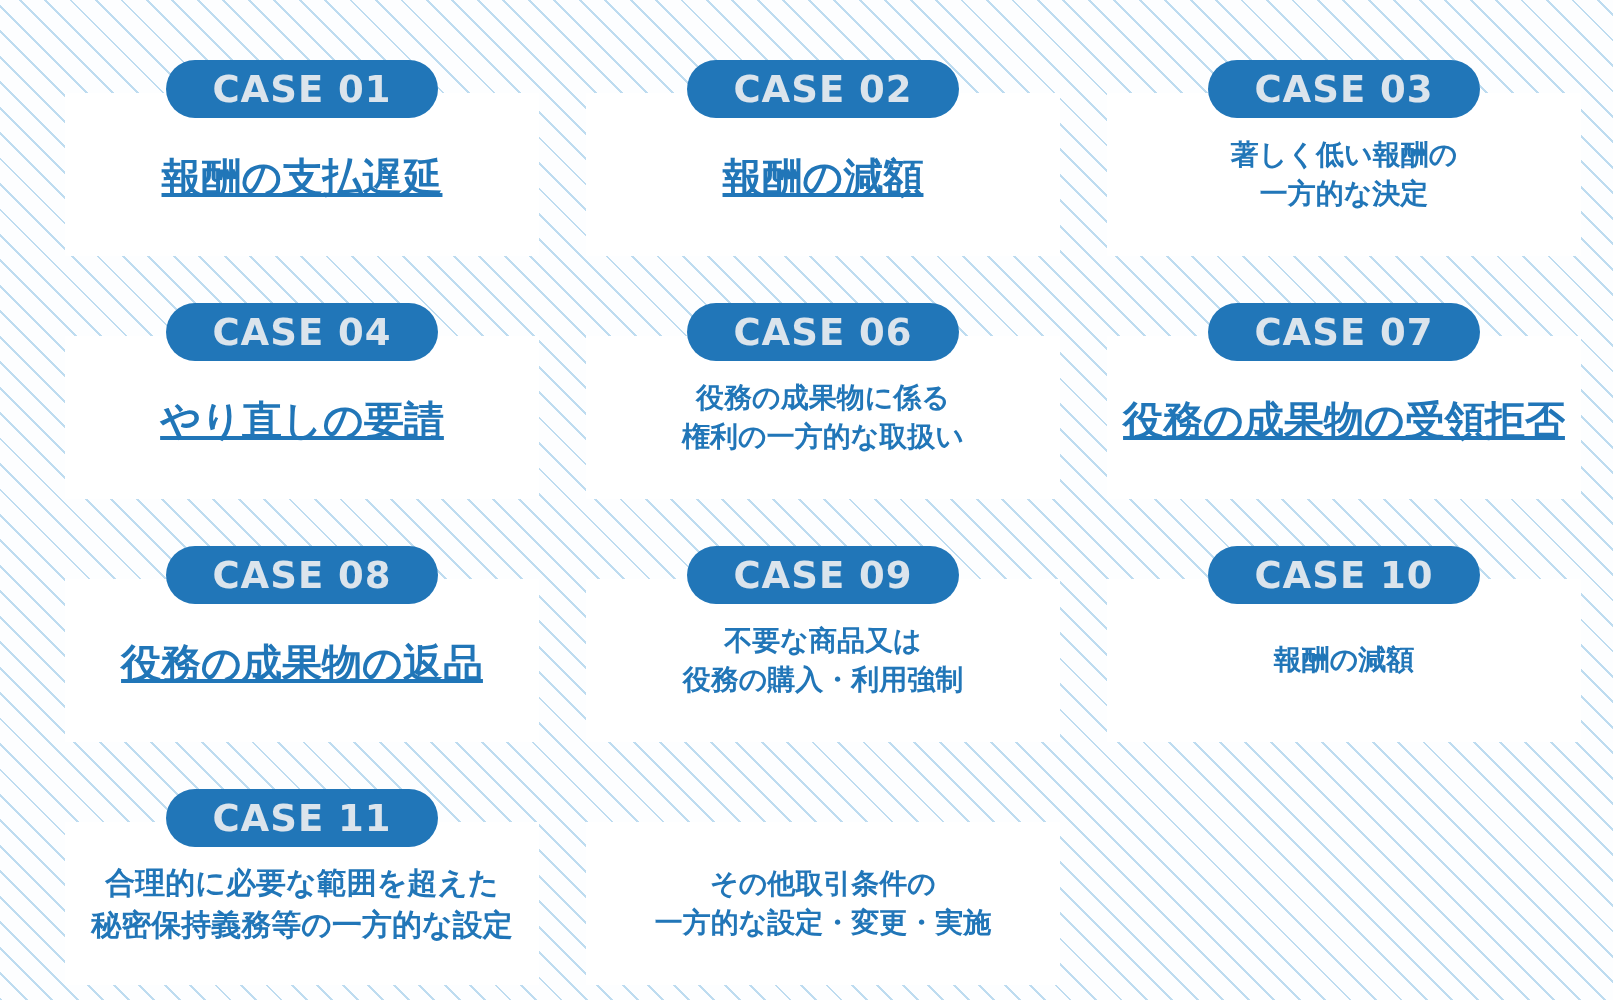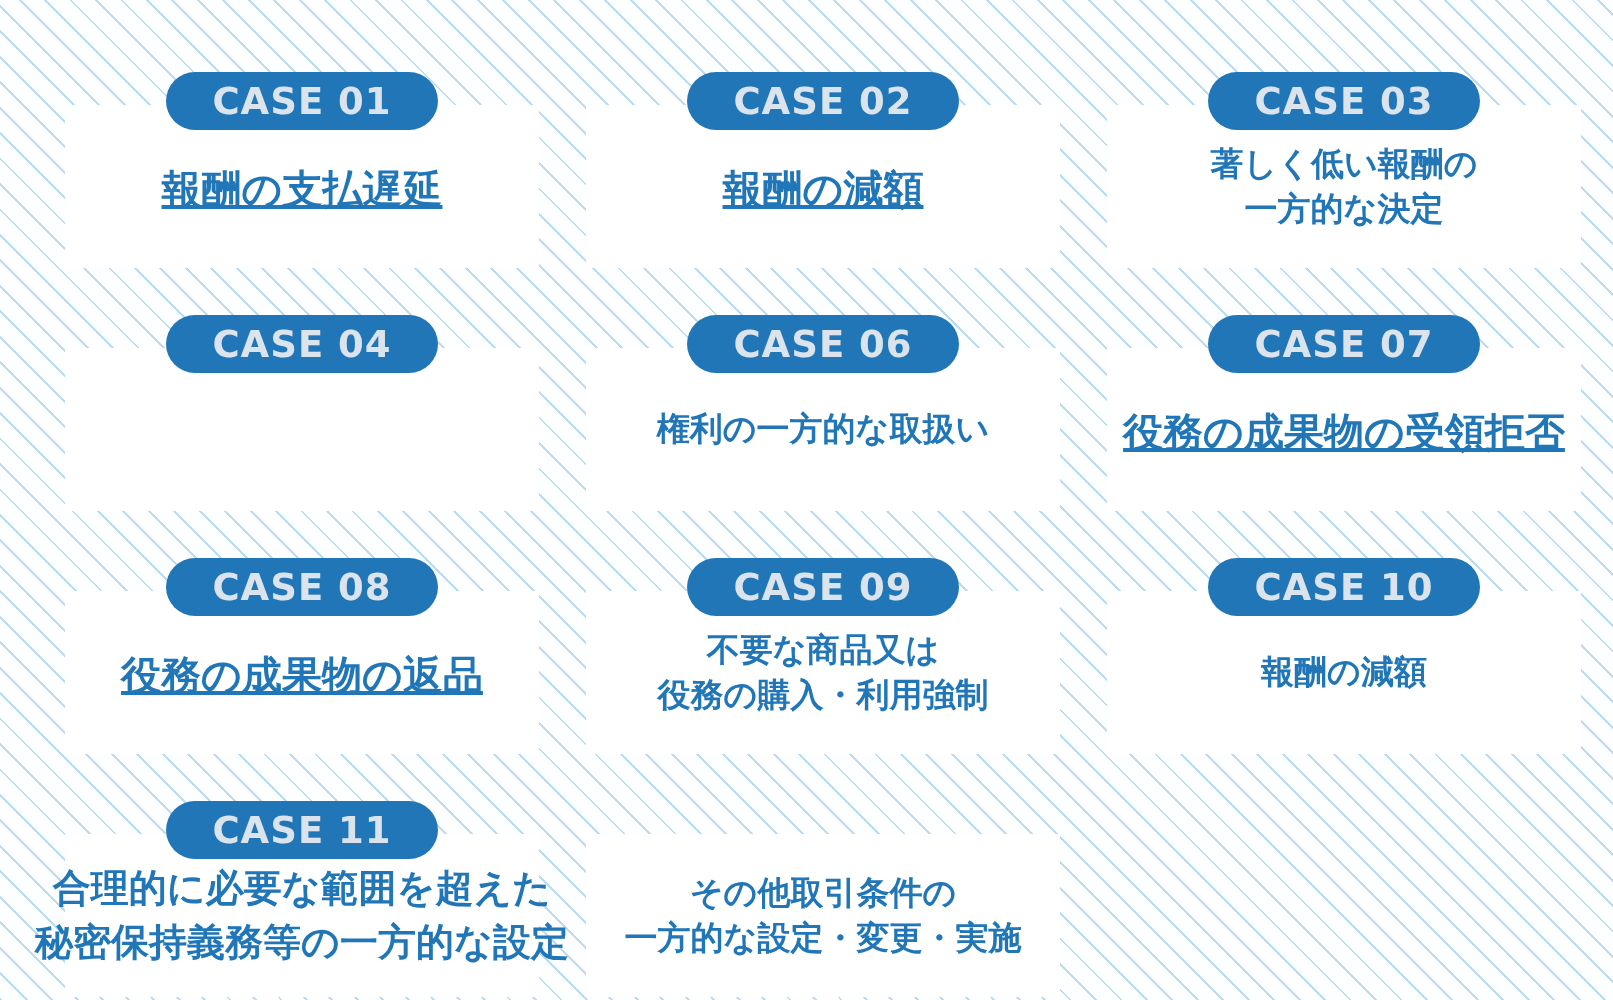--- a/index.html
+++ b/index.html
@@ -27,21 +27,21 @@
         #bedcf0 2px,
         #fdfeff 2px,
         #fdfeff 18px
     );
   }
 
   
   #grid {
     position: absolute;
     left: 65px;
-    top: 72px;
+    top: 60px;
     width: 1488px;
     height: 862px;
     display: grid;
     grid-template-columns: repeat(3, 474px);
     grid-template-rows: repeat(4, 196px);
     column-gap: 33px;
     row-gap: 26px;
     gap: 47px;
   }
 
@@ -110,22 +110,22 @@
     font-weight: 700;
     font-family: "DejaVu Sans", "Liberation Sans", sans-serif;
   }
   .card-title .tl {
     display: block;
     white-space: nowrap;
   }
 
   
   .size-lg .tl { font-size: 40px; line-height: 1.38; text-decoration: underline; }
-  .size-md .tl { font-size: 33px; line-height: 1.36; }
-  .size-sm .tl { font-size: 38px; line-height: 1.40; }
+  .size-md .tl { font-size: 28px; line-height: 1.36; }
+  .size-sm .tl { font-size: 30px; line-height: 1.40; }
 
   
   .one-line .card-title { padding-top: 6px; }
   .no-pill .card-title  { padding-top: 0px; }
 </style>
 </head>
 <body>
 
 <div id="stage">
   <div id="grid">
@@ -155,27 +155,31 @@
         <div class="card-title size-md">
           <span class="tl">著しく低い報酬の</span>
           <span class="tl">一方的な決定</span>
         </div>
       </div>
       <div class="case-cell one-line">
         <div class="card-body"></div>
         <div class="case-pill">
           <span class="case-pill-label">CASE 04</span>
         </div>
+        <div class="card-title size-lg">
+          <span class="tl">やり直しの要請</span>
+        </div>
       </div>
       <div class="case-cell ">
         <div class="card-body"></div>
         <div class="case-pill">
           <span class="case-pill-label">CASE 06</span>
         </div>
         <div class="card-title size-md">
+          <span class="tl">役務の成果物に係る</span>
           <span class="tl">権利の一方的な取扱い</span>
         </div>
       </div>
       <div class="case-cell one-line">
         <div class="card-body"></div>
         <div class="case-pill">
           <span class="case-pill-label">CASE 07</span>
         </div>
         <div class="card-title size-lg">
           <span class="tl">役務の成果物の受領拒否</span>

